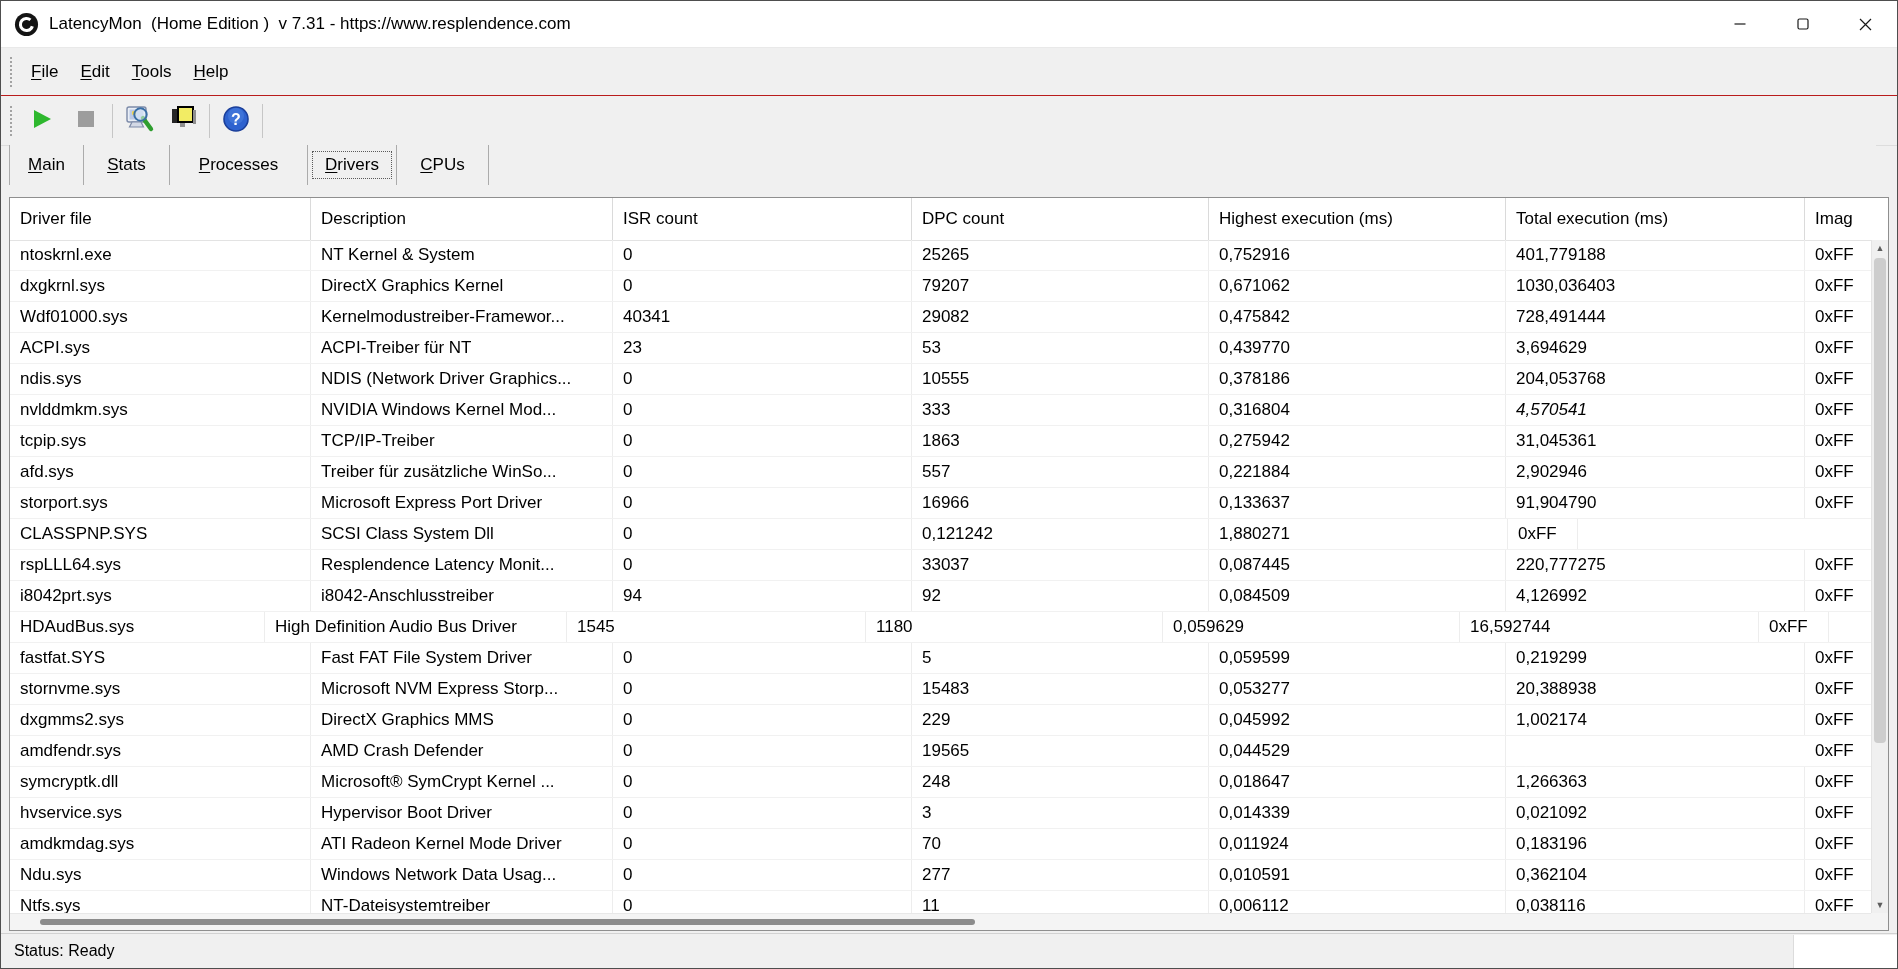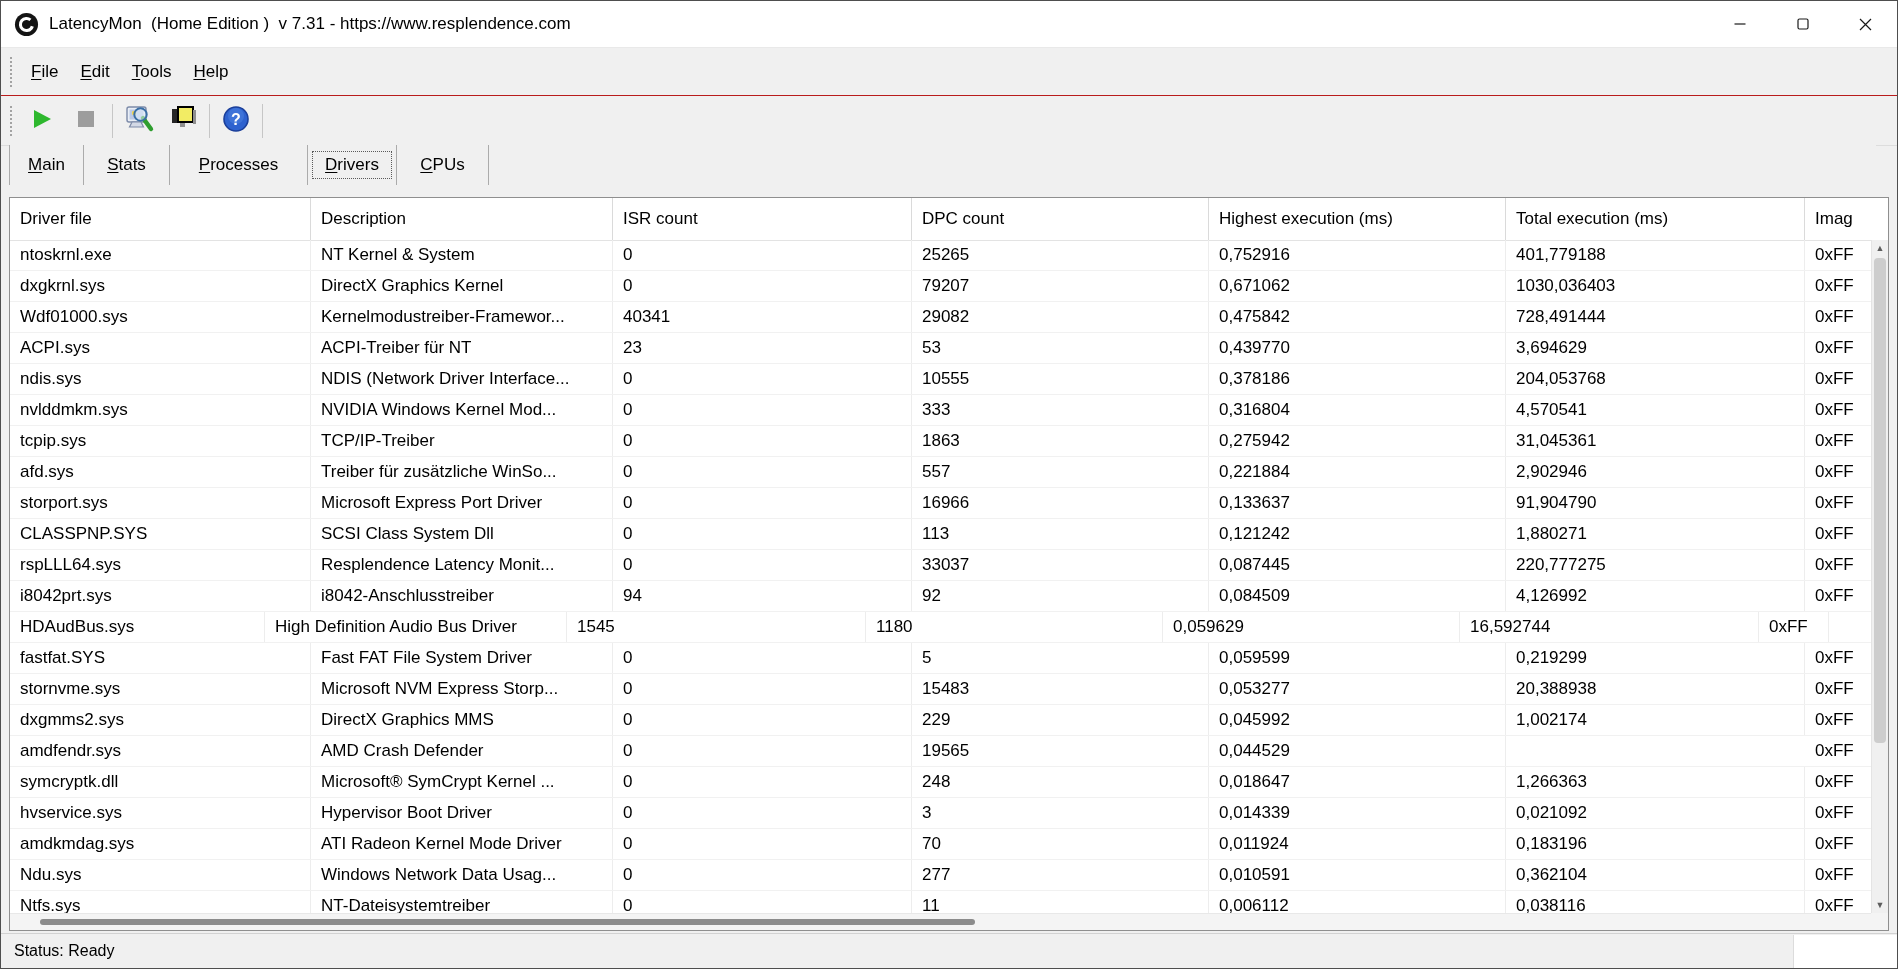--- a/index.html
+++ b/index.html
@@ -207,34 +207,34 @@
           <div class="td" style="width: 301px;">ACPI.sys</div>
           <div class="td" style="width: 302px;">ACPI-Treiber für NT</div>
           <div class="td" style="width: 299px;">23</div>
           <div class="td" style="width: 297px;">53</div>
           <div class="td" style="width: 297px;">0,439770</div>
           <div class="td" style="width: 299px;">3,694629</div>
           <div class="td" style="width: 70px;">0xFF</div>
         </div>
         <div class="tr">
           <div class="td" style="width: 301px;">ndis.sys</div>
-          <div class="td" style="width: 302px;">NDIS (Network Driver Interface...</div>
+          <div class="td" style="width: 302px;">NDIS (Network Driver Graphics...</div>
           <div class="td" style="width: 299px;">0</div>
           <div class="td" style="width: 297px;">10555</div>
           <div class="td" style="width: 297px;">0,378186</div>
           <div class="td" style="width: 299px;">204,053768</div>
           <div class="td" style="width: 70px;">0xFF</div>
         </div>
         <div class="tr">
           <div class="td" style="width: 301px;">nvlddmkm.sys</div>
           <div class="td" style="width: 302px;">NVIDIA Windows Kernel Mod...</div>
           <div class="td" style="width: 299px;">0</div>
           <div class="td" style="width: 297px;">333</div>
           <div class="td" style="width: 297px;">0,316804</div>
-          <div class="td" style="width: 299px;">4,570541</div>
+          <div class="td" style="width: 299px; font-style: italic;">4,570541</div>
           <div class="td" style="width: 70px;">0xFF</div>
         </div>
         <div class="tr">
           <div class="td" style="width: 301px;">tcpip.sys</div>
           <div class="td" style="width: 302px;">TCP/IP-Treiber</div>
           <div class="td" style="width: 299px;">0</div>
           <div class="td" style="width: 297px;">1863</div>
           <div class="td" style="width: 297px;">0,275942</div>
           <div class="td" style="width: 299px;">31,045361</div>
           <div class="td" style="width: 70px;">0xFF</div>
@@ -254,21 +254,20 @@
           <div class="td" style="width: 299px;">0</div>
           <div class="td" style="width: 297px;">16966</div>
           <div class="td" style="width: 297px;">0,133637</div>
           <div class="td" style="width: 299px;">91,904790</div>
           <div class="td" style="width: 70px;">0xFF</div>
         </div>
         <div class="tr">
           <div class="td" style="width: 301px;">CLASSPNP.SYS</div>
           <div class="td" style="width: 302px;">SCSI Class System Dll</div>
           <div class="td" style="width: 299px;">0</div>
-          <div class="td" style="width: 297px;">113</div>
           <div class="td" style="width: 297px;">0,121242</div>
           <div class="td" style="width: 299px;">1,880271</div>
           <div class="td" style="width: 70px;">0xFF</div>
         </div>
         <div class="tr">
           <div class="td" style="width: 301px;">rspLLL64.sys</div>
           <div class="td" style="width: 302px;">Resplendence Latency Monit...</div>
           <div class="td" style="width: 299px;">0</div>
           <div class="td" style="width: 297px;">33037</div>
           <div class="td" style="width: 297px;">0,087445</div>

